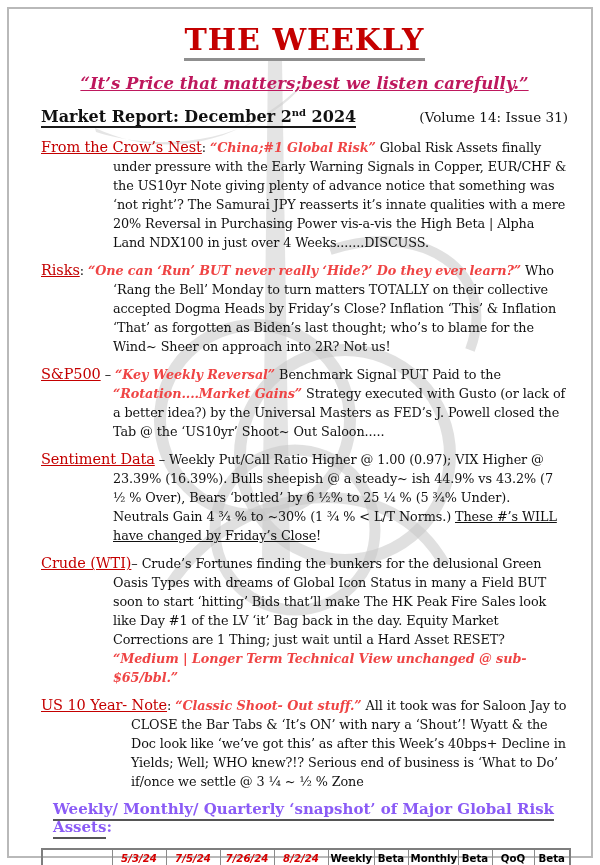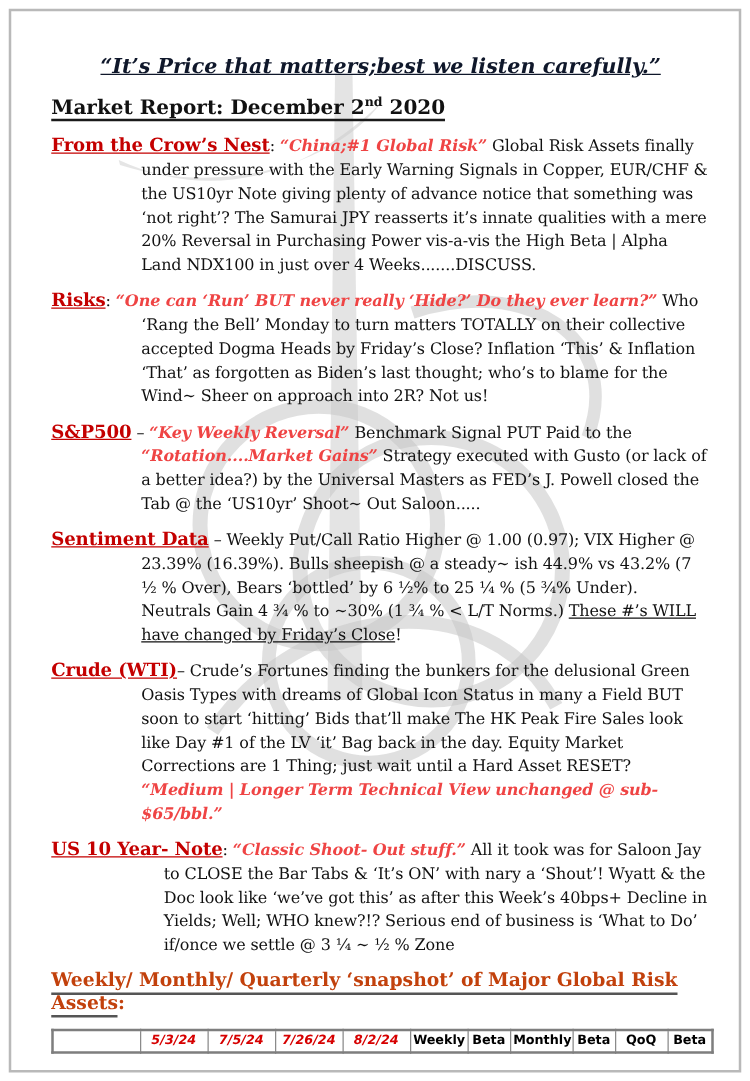--- a/index.html
+++ b/index.html
@@ -33,25 +33,25 @@
     font-size:30px;
     font-weight:bold;
     letter-spacing:1px;
     color:#c40000;
     border-bottom:3px solid #8f8f8f;
     padding-bottom:1px;
     font-family:"DejaVu Serif","Liberation Serif",serif;
   }
   .subtitle{
     text-align:center;
-    margin-top:27px;
+    margin-top:13px;
     font-size:16.5px;
     font-weight:bold;
     font-style:italic;
-    color:#0f172a;
+    color:#be185d;
     text-decoration:underline;
   }
   .report-line{
     display:flex;
     justify-content:space-between;
     align-items:baseline;
     margin-top:14px;
   }
   .report-title{
     font-size:16px;
@@ -63,36 +63,37 @@
   .volume-label{font-size:13.5px;}
   .sections{margin-top:10px;}
   .section{
     margin:0 0 9px 0;
     font-size:12.8px;
     line-height:19px;
     letter-spacing:-0.1px;
   }
   .seg-head{
     color:#c40000;
-    font-weight:bold;
+    font-weight:normal;
     font-size:14.5px;
     text-decoration:underline;
   }
   .seg-plain{color:#111111;}
   .seg-quote{
     color:#ef4444;
     font-weight:bold;
     font-style:italic;
   }
   .seg-underline{color:#111111;text-decoration:underline;}
   .snapshot-heading{
     margin-top:4px;
     font-size:15px;
     font-weight:bold;
-    color:#c2410c;
+    color:#8b5cf6;
+    margin-left:12px;
   }
   .snap-underline{border-bottom:2px solid #555;padding-bottom:1px;}
   .risk-table{
     margin-top:12px;
     border-collapse:collapse;
     table-layout:fixed;
     width:528px;
     font-family:"DejaVu Sans","Liberation Sans",sans-serif;
     border:2px solid #7e7e7e;
   }
@@ -122,25 +123,29 @@
       <circle cx="295" cy="530" r="80" stroke-width="11"></circle>
       <path d="M 170 585 C 240 480, 390 465, 445 565" stroke-width="11"></path>
       <path d="M 330 250 C 420 220, 500 270, 470 350" stroke-width="10"></path>
     </g>
   </svg>
 
   <div class="frame"></div>
 
   <div class="content">
 
+    <div class="title-wrap">
+      <h1 class="page-title">THE WEEKLY</h1>
+    </div>
 
     <div class="subtitle">“It’s Price that matters;best we listen carefully.”</div>
 
     <div class="report-line">
-      <span class="report-title"><span>Market Report: December 2</span><sup>nd</sup><span> 2020</span></span>
+      <span class="report-title"><span>Market Report: December 2</span><sup>nd</sup><span> 2024</span></span>
+      <span class="volume-label">(Volume 14: Issue 31)</span>
     </div>
 
     <div class="sections">
         <p class="section" style="padding-left: 72px; text-indent: -72px;"><span class="seg-head">From the Crow’s Nest</span><span class="seg-plain">: </span><span class="seg-quote">“China;#1 Global Risk”</span><span class="seg-plain">  Global Risk Assets finally under pressure with the Early Warning Signals in Copper, EUR/CHF &amp; the US10yr Note giving plenty of advance notice that something was ‘not right’? The Samurai JPY reasserts it’s innate qualities with a mere 20% Reversal in Purchasing Power vis-a-vis the High Beta | Alpha Land NDX100 in just over 4 Weeks.......DISCUSS.</span></p>
         <p class="section" style="padding-left: 72px; text-indent: -72px;"><span class="seg-head">Risks</span><span class="seg-plain">: </span><span class="seg-quote">“One can ‘Run’ BUT never really ‘Hide?’ Do they ever learn?”</span><span class="seg-plain"> Who ‘Rang the Bell’ Monday to turn matters TOTALLY on their collective accepted Dogma Heads by Friday’s Close? Inflation ‘This’ &amp; Inflation ‘That’ as forgotten as Biden’s last thought; who’s to blame for the Wind~ Sheer on approach into 2R? Not us!</span></p>
         <p class="section" style="padding-left: 72px; text-indent: -72px;"><span class="seg-head">S&amp;P500</span><span class="seg-plain"> – </span><span class="seg-quote">“Key Weekly Reversal”</span><span class="seg-plain"> Benchmark Signal PUT Paid to the </span><span class="seg-quote">“Rotation....Market Gains”</span><span class="seg-plain"> Strategy executed with Gusto (or lack of a better idea?) by the Universal Masters as FED’s J. Powell closed the Tab @ the ‘US10yr’ Shoot~ Out Saloon.....</span></p>
         <p class="section" style="padding-left: 72px; text-indent: -72px;"><span class="seg-head">Sentiment Data</span><span class="seg-plain"> – Weekly Put/Call Ratio Higher @ 1.00 (0.97); VIX Higher @ 23.39% (16.39%). Bulls sheepish @ a steady~ ish 44.9% vs 43.2% (7 ½ % Over), Bears ‘bottled’ by 6 ½% to 25 ¼ % (5 ¾% Under). Neutrals Gain 4 ¾ % to ~30% (1 ¾ % &lt; L/T Norms.)    </span><span class="seg-underline">These #’s WILL have changed by Friday’s Close</span><span class="seg-plain">!</span></p>
         <p class="section" style="padding-left: 72px; text-indent: -72px;"><span class="seg-head">Crude (WTI)</span><span class="seg-plain">– Crude’s Fortunes finding the bunkers for the delusional Green Oasis Types with dreams of Global Icon Status in many a Field BUT soon to start ‘hitting’ Bids that’ll make The HK Peak Fire Sales look like Day #1 of the LV ‘it’ Bag back in the day. Equity Market Corrections are 1 Thing; just wait until a Hard Asset RESET? </span><span class="seg-quote">“Medium | Longer Term Technical View unchanged @ sub- $65/bbl.”</span></p>
         <p class="section" style="padding-left: 90px; text-indent: -90px;"><span class="seg-head">US 10 Year- Note</span><span class="seg-plain">: </span><span class="seg-quote">“Classic Shoot- Out stuff.”</span><span class="seg-plain">  All it took was for Saloon Jay to CLOSE the Bar Tabs &amp; ‘It’s ON’ with nary a ‘Shout’! Wyatt &amp; the Doc look like ‘we’ve got this’ as after this Week’s 40bps+ Decline in Yields; Well; WHO knew?!? Serious end of business is ‘What to Do’ if/once we settle @ 3 ¼ ~ ½ % Zone</span></p>
       </div>

